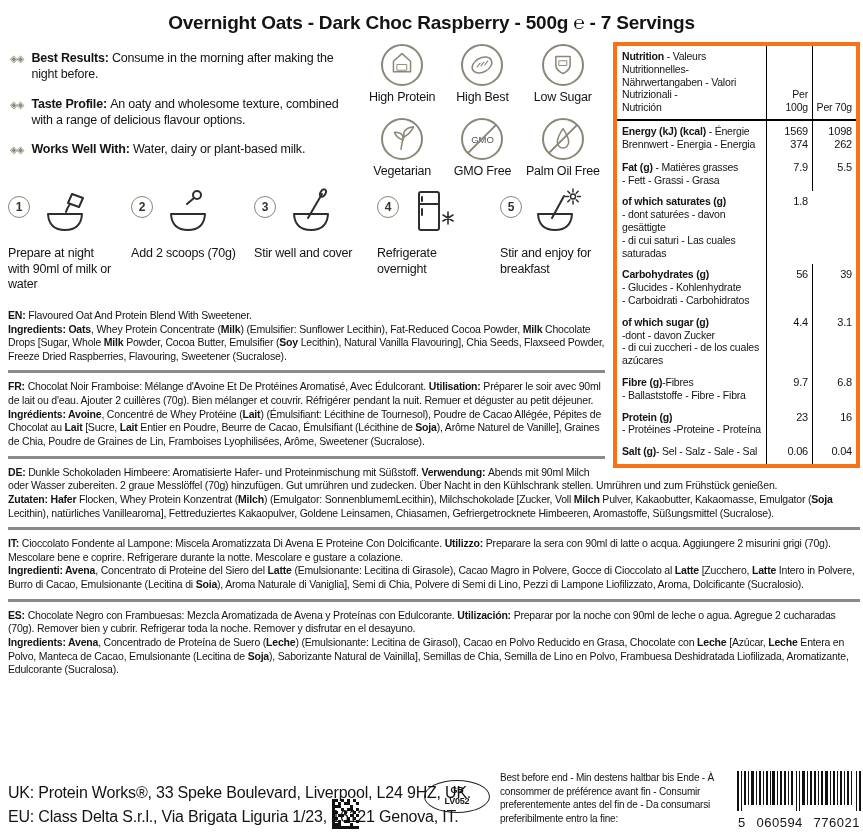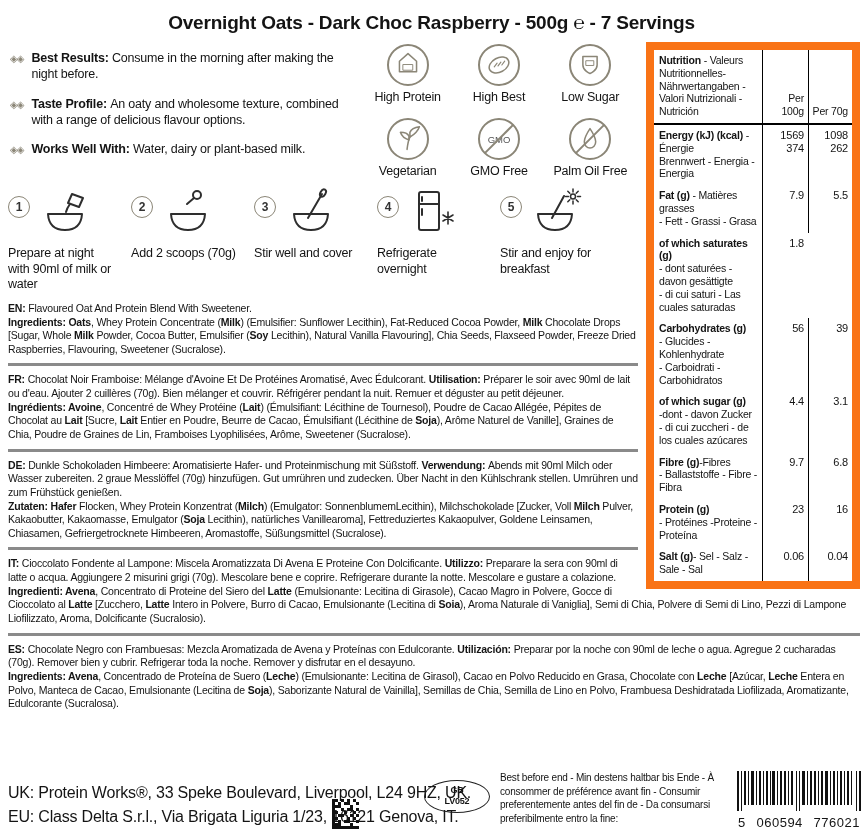--- a/index.html
+++ b/index.html
@@ -5,21 +5,21 @@
   * { margin:0; padding:0; box-sizing:border-box; }
   html,body { background:#fff; }
   body { font-family:"Liberation Sans", sans-serif; color:#141414; }
   .sheet { position:relative; width:863px; height:833px; background:#fff; overflow:hidden; letter-spacing:-0.2px; }
 
   .title { text-align:center; font-size:19px; font-weight:700; padding-top:12px; }
 
   .content { margin:8px 3px 0 8px; }
 
   
-  .ntable { float:right; width:214px; border:8px solid #f97316; font-size:10.5px; line-height:1.22; margin-left:8px; margin-bottom:8px; }
+  .ntable { float:right; width:247px; border:4px solid #f97316; font-size:10.5px; line-height:1.22; margin-left:8px; margin-bottom:8px; }
   .nrow { display:grid; grid-template-columns:1fr 46px 44px; }
   .ncell { padding:4px 4px 5px 5px; white-space:pre-line; }
   .nval { border-left:1.5px solid #000; text-align:right; padding:4px 4px 5px 2px; white-space:pre-line; font-size:11px; }
   .nhead { border-bottom:2px solid #000; }
   .nhead .nval { display:flex; align-items:flex-end; justify-content:flex-end; font-size:10.5px; }
   .b { font-weight:700; }
 
   
   .top-row { display:flex; display:flow-root; }
   .top-row-inner { display:flex; }
@@ -260,21 +260,21 @@
                   <path d="M47 4 v-3 M47 13 v3 M42.5 8.5 h-3 M51.5 8.5 h3 M43.8 5.3 l-2 -2 M50.2 11.7 l2 2 M43.8 11.7 l-2 2 M50.2 5.3 l2 -2"></path>
                   <circle cx="47" cy="8.5" r="2.5"></circle>
                 </g>
             </svg>
           </div>
           <div class="step-caption">Stir and enjoy for breakfast</div>
         </div>
       </div>
     </div>
 
-    <div class="lang bfc" style="margin-top:9px;"><span class="b">EN: </span><span>Flavoured Oat And Protein Blend With Sweetener.
+    <div class="lang bfc" style="margin-top:16px;"><span class="b">EN: </span><span>Flavoured Oat And Protein Blend With Sweetener.
 </span><span class="b">Ingredients: Oats</span><span>, Whey Protein Concentrate (</span><span class="b">Milk</span><span>) (Emulsifier: Sunflower Lecithin), Fat-Reduced Cocoa Powder, </span><span class="b">Milk</span><span> Chocolate Drops [Sugar, Whole </span><span class="b">Milk</span><span> Powder, Cocoa Butter, Emulsifier (</span><span class="b">Soy</span><span> Lecithin), Natural Vanilla Flavouring], Chia Seeds, Flaxseed Powder, Freeze Dried Raspberries, Flavouring, Sweetener (Sucralose).</span></div>
     <div class="divider"></div>
     <div class="lang"><span class="b">FR: </span><span>Chocolat Noir Framboise: Mélange d'Avoine Et De Protéines Aromatisé, Avec Édulcorant. </span><span class="b">Utilisation: </span><span>Préparer le soir avec 90ml de lait ou d'eau. Ajouter 2 cuillères (70g). Bien mélanger et couvrir. Réfrigérer pendant la nuit. Remuer et déguster au petit déjeuner.
 </span><span class="b">Ingrédients: Avoine</span><span>, Concentré de Whey Protéine (</span><span class="b">Lait</span><span>) (Émulsifiant: Lécithine de Tournesol), Poudre de Cacao Allégée, Pépites de Chocolat au </span><span class="b">Lait</span><span> [Sucre, </span><span class="b">Lait</span><span> Entier en Poudre, Beurre de Cacao, Émulsifiant (Lécithine de </span><span class="b">Soja</span><span>), Arôme Naturel de Vanille], Graines de Chia, Poudre de Graines de Lin, Framboises Lyophilisées, Arôme, Sweetener (Sucralose).</span></div>
     <div class="divider"></div>
     <div class="lang"><span class="b">DE: </span><span>Dunkle Schokoladen Himbeere: Aromatisierte Hafer- und Proteinmischung mit Süßstoff. </span><span class="b">Verwendung: </span><span>Abends mit 90ml Milch oder Wasser zubereiten. 2 graue Messlöffel (70g) hinzufügen. Gut umrühren und zudecken. Über Nacht in den Kühlschrank stellen. Umrühren und zum Frühstück genießen.
 </span><span class="b">Zutaten: Hafer</span><span> Flocken, Whey Protein Konzentrat (</span><span class="b">Milch</span><span>) (Emulgator: SonnenblumemLecithin), Milchschokolade [Zucker, Voll </span><span class="b">Milch</span><span> Pulver, Kakaobutter, Kakaomasse, Emulgator (</span><span class="b">Soja</span><span> Lecithin), natürliches Vanillearoma], Fettreduziertes Kakaopulver, Goldene Leinsamen, Chiasamen, Gefriergetrocknete Himbeeren, Aromastoffe, Süßungsmittel (Sucralose).</span></div>
     <div class="divider"></div>
     <div class="lang"><span class="b">IT: </span><span>Cioccolato Fondente al Lampone: Miscela Aromatizzata Di Avena E Proteine Con Dolcificante. </span><span class="b">Utilizzo: </span><span>Preparare la sera con 90ml di latte o acqua. Aggiungere 2 misurini grigi (70g). Mescolare bene e coprire. Refrigerare durante la notte. Mescolare e gustare a colazione.
 </span><span class="b">Ingredienti: Avena</span><span>, Concentrato di Proteine del Siero del </span><span class="b">Latte</span><span> (Emulsionante: Lecitina di Girasole), Cacao Magro in Polvere, Gocce di Cioccolato al </span><span class="b">Latte</span><span> [Zucchero, </span><span class="b">Latte</span><span> Intero in Polvere, Burro di Cacao, Emulsionante (Lecitina di </span><span class="b">Soia</span><span>), Aroma Naturale di Vaniglia], Semi di Chia, Polvere di Semi di Lino, Pezzi di Lampone Liofilizzato, Aroma, Dolcificante (Sucralosio).</span></div>

